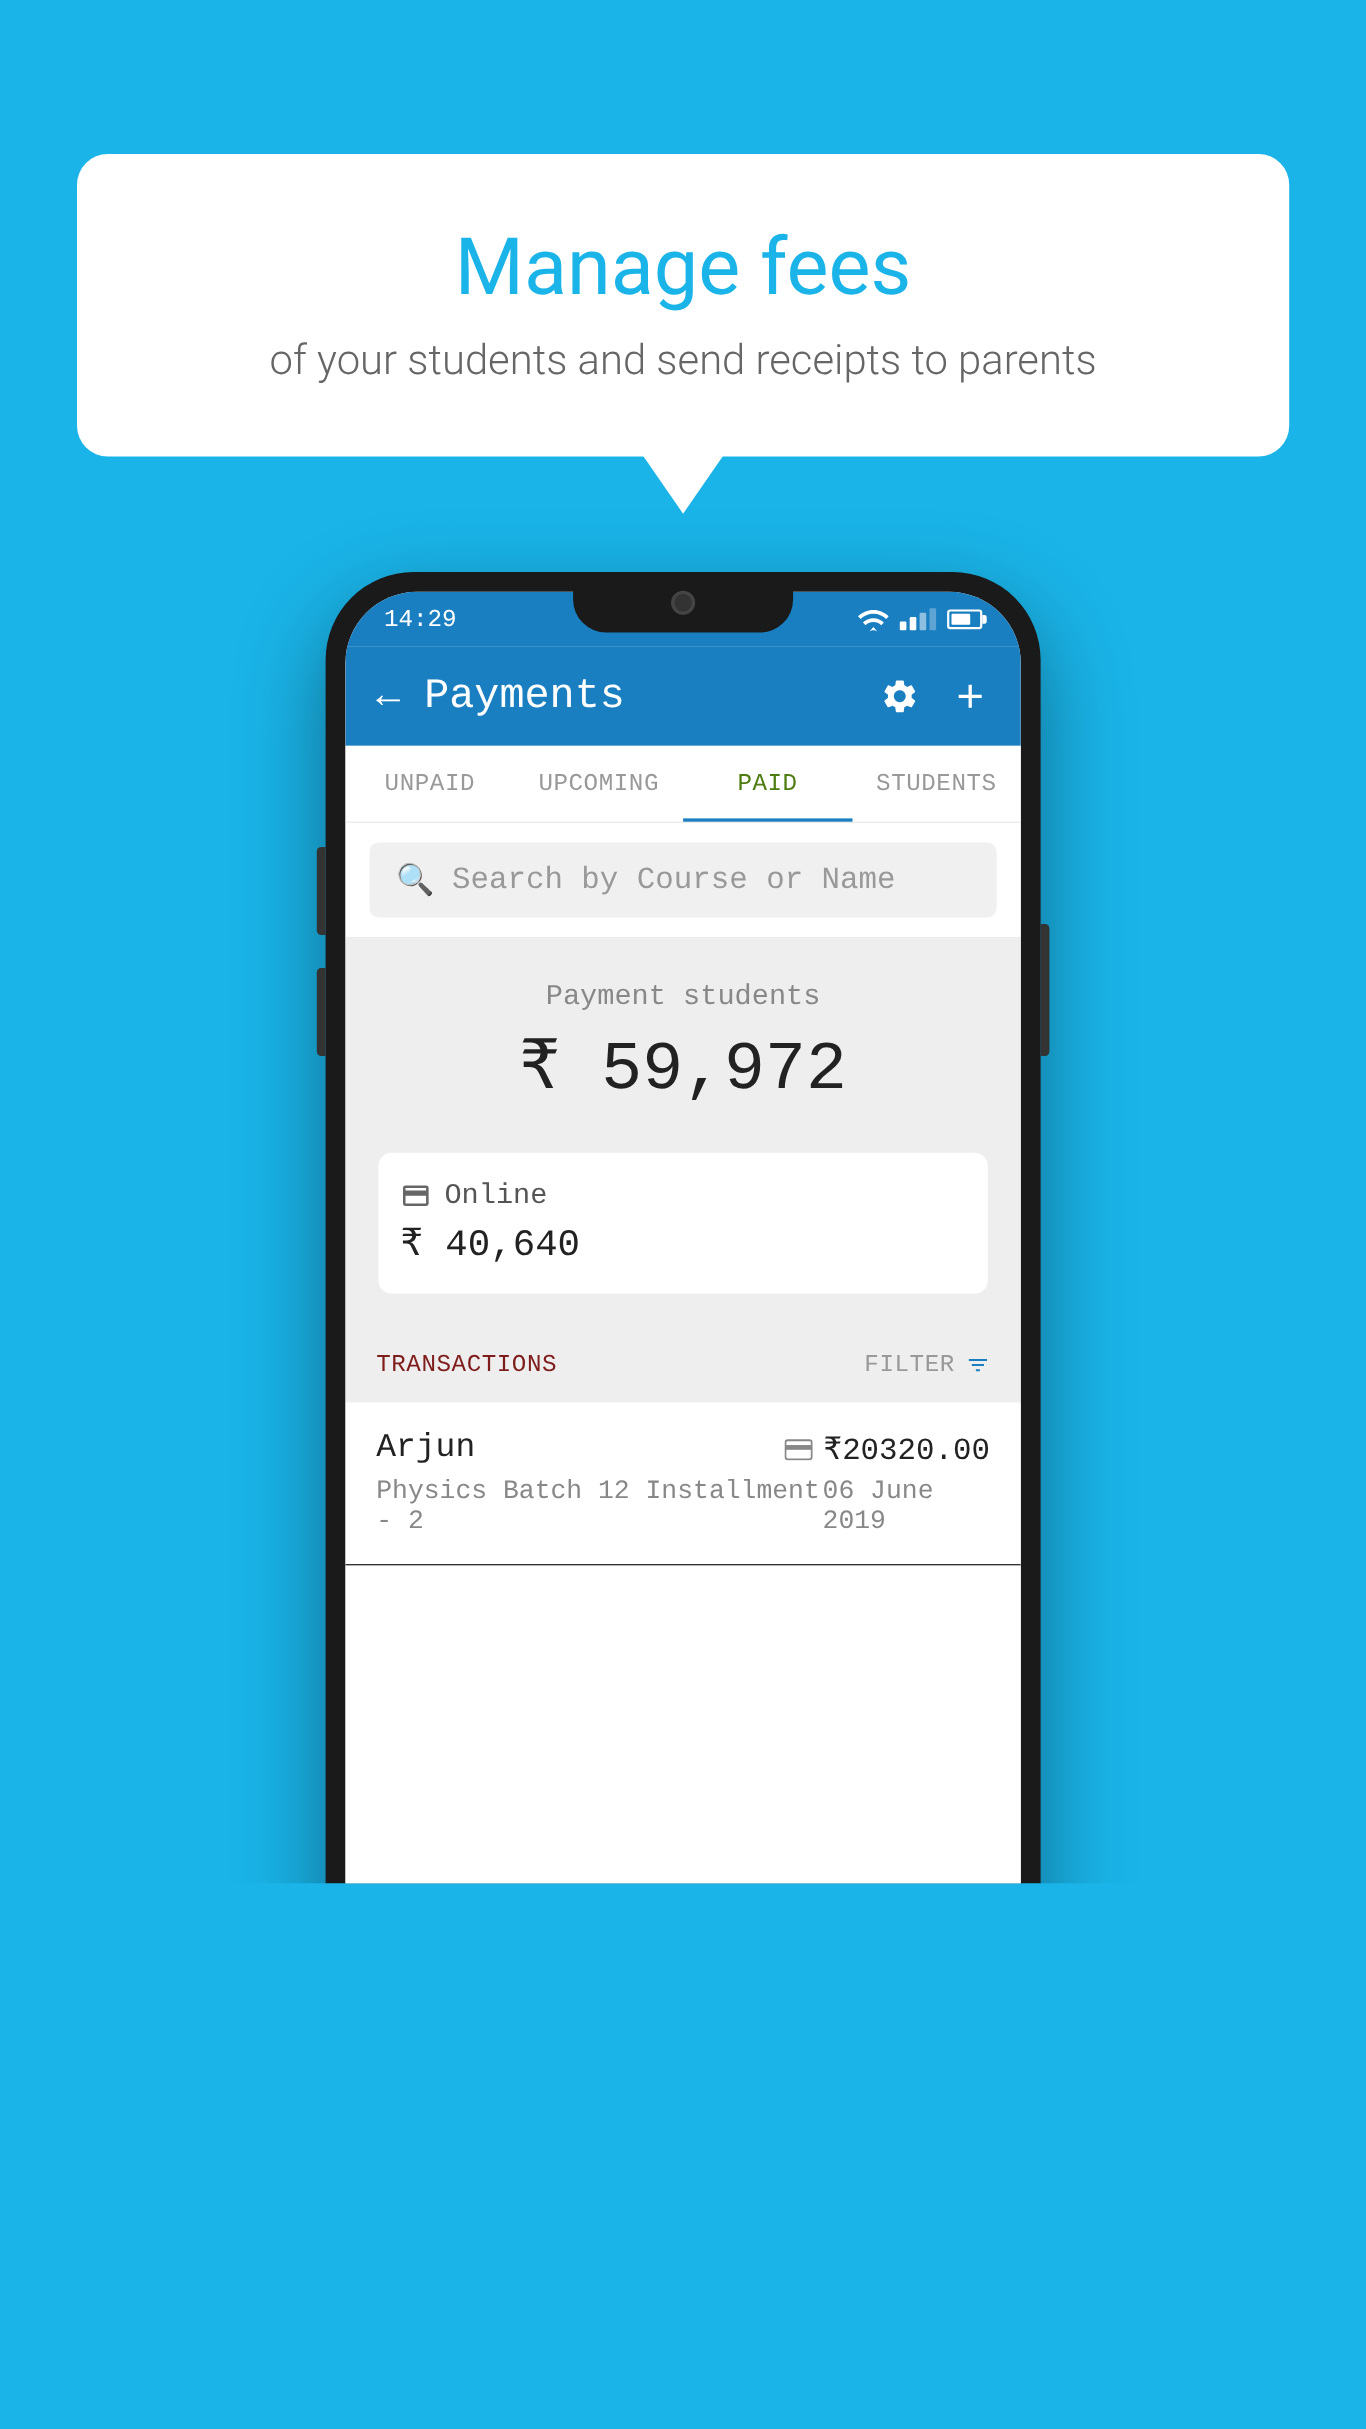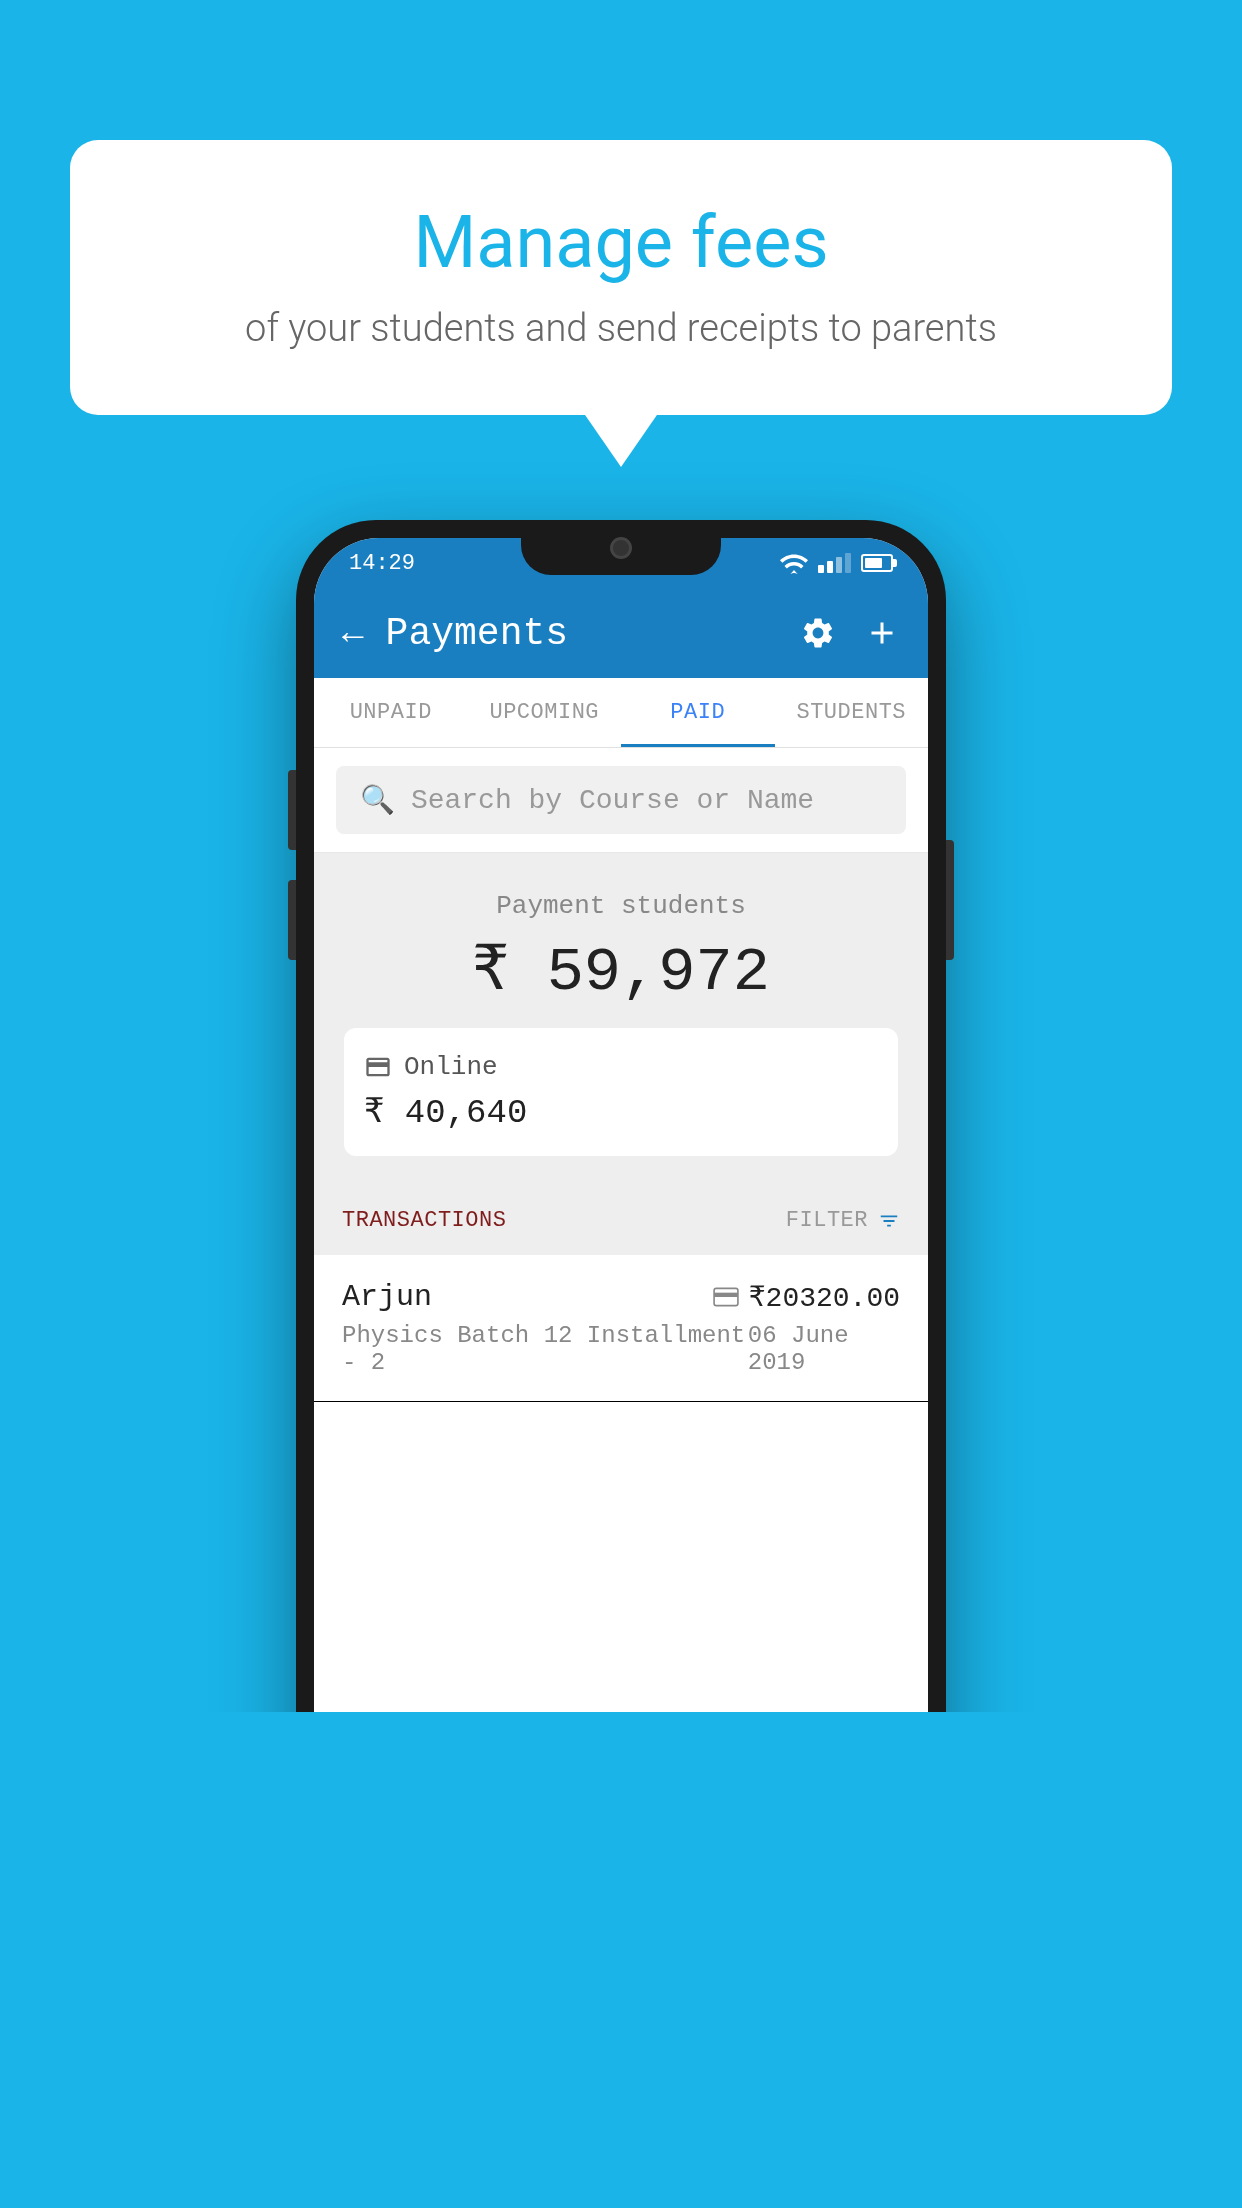--- a/index.html
+++ b/index.html
@@ -227,21 +227,21 @@
       padding: 22px 0;
       font-size: 22px;
       font-weight: 500;
       color: #999;
       letter-spacing: 0.5px;
       position: relative;
       cursor: pointer;
     }
 
     .tab-item.active {
-      color: #3b82f6;
+      color: #4d7c0f;
     }
 
     .tab-item.active::after {
       content: '';
       position: absolute;
       bottom: 0;
       left: 0;
       right: 0;
       height: 3px;
       background: #1a7fc1;
@@ -286,21 +286,21 @@
     .payment-received-label {
       font-size: 26px;
       color: #888;
       margin-bottom: 10px;
     }
 
     .payment-amount {
       font-size: 62px;
       font-weight: 400;
       color: #222;
-      margin-bottom: 20px;
+      margin-bottom: 40px;
     }
 
     .payment-cards {
       display: flex;
       gap: 18px;
     }
 
     .payment-card {
       flex: 1;
       background: white;

